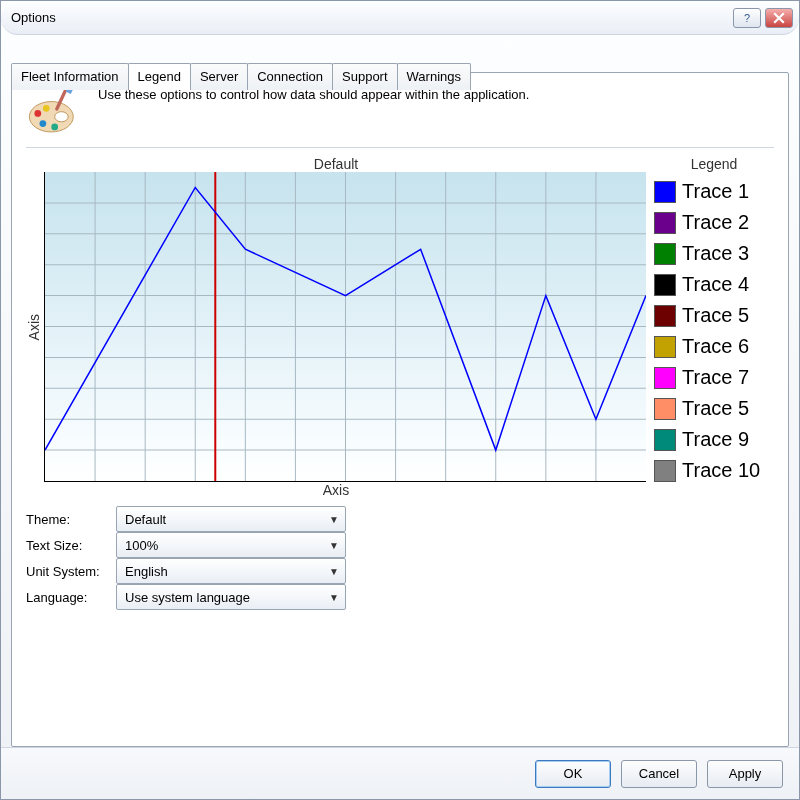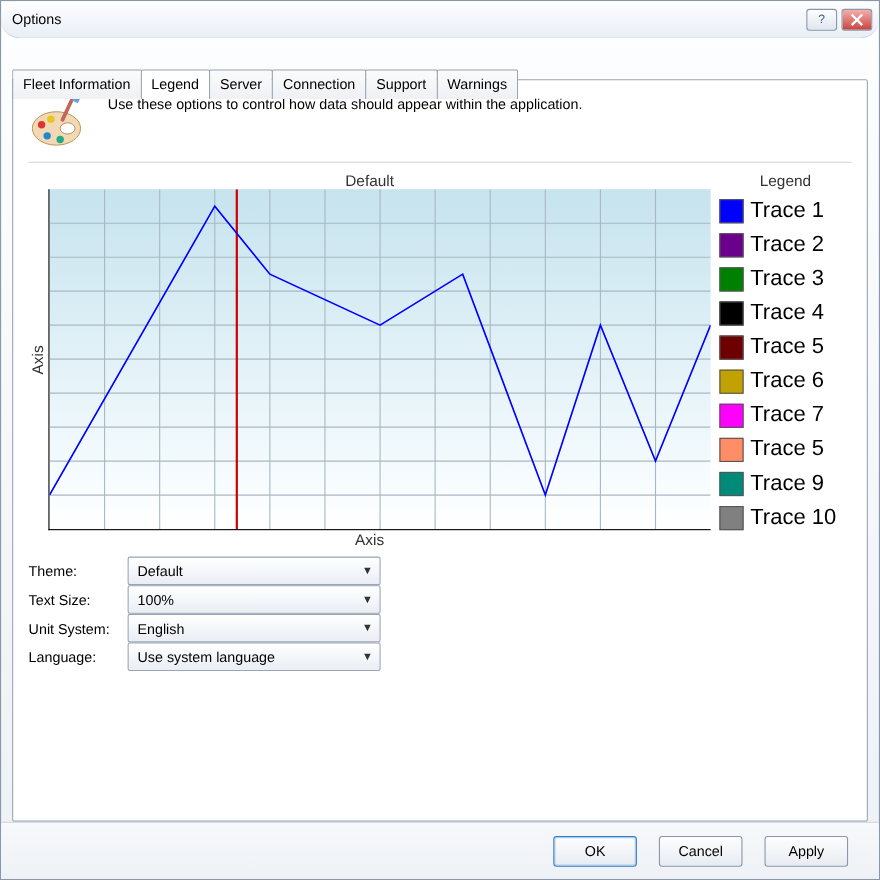--- a/index.html
+++ b/index.html
@@ -176,22 +176,22 @@
     cursor: pointer;
   }
   .combo .chev { font-size: 10px; color:#333; }
   .footer {
     height: 52px;
     border-top: 1px solid #cfd6e0;
     background: linear-gradient(#f7f9fc,#eef1f5);
     display: flex;
     justify-content: flex-end;
     align-items: center;
-    gap: 20px;
-    padding: 0 28px;
+    gap: 10px;
+    padding: 0 16px;
   }
   .btn {
     min-width: 76px;
     height: 28px;
     border: 1px solid #8a97a8;
     border-radius: 3px;
     background: linear-gradient(#fdfdfd,#e7ecf3);
     font-size: 13px;
     display: flex;
     align-items: center;

